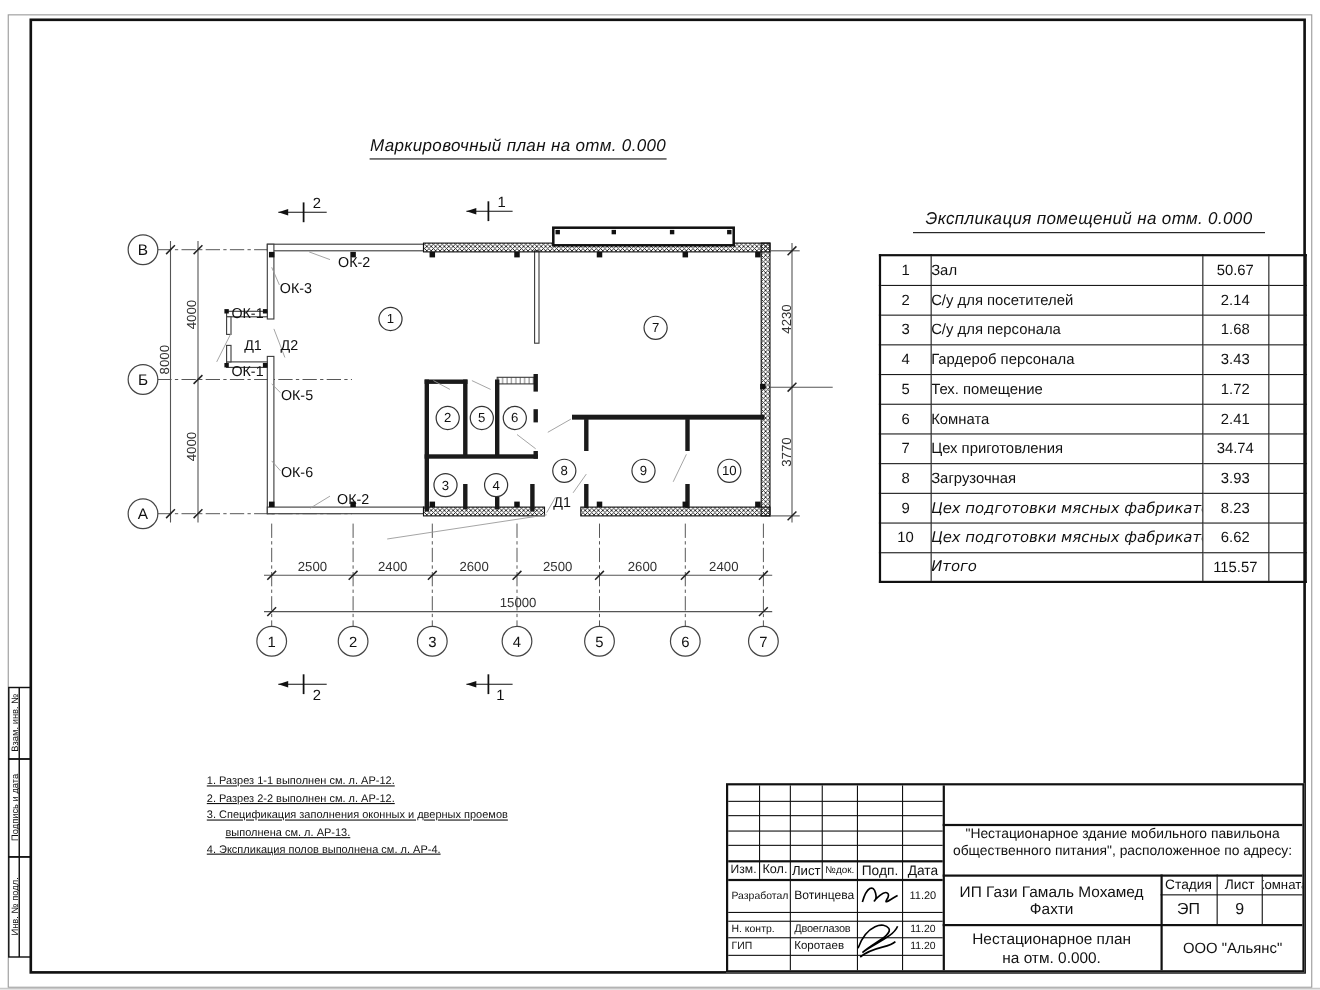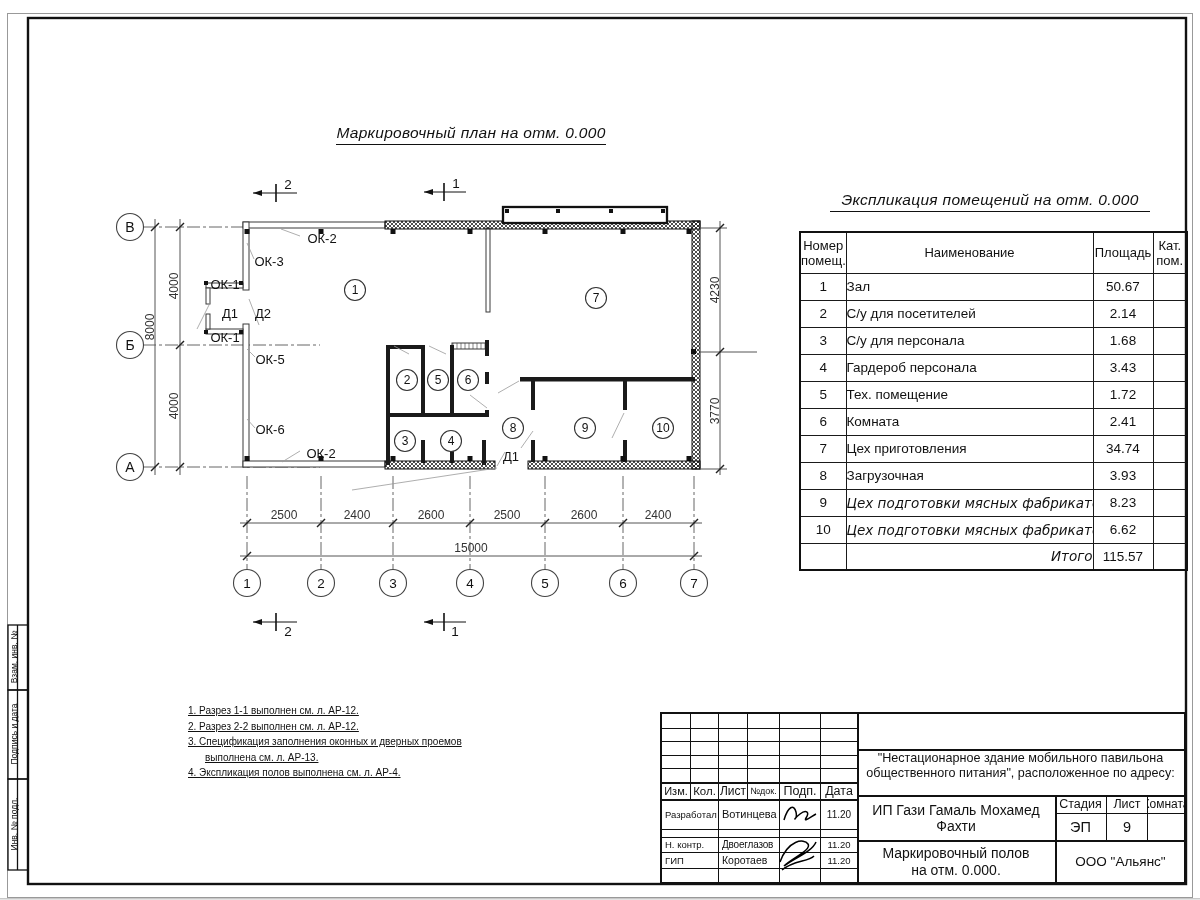--- a/index.html
+++ b/index.html
@@ -11,21 +11,21 @@
   
   table.sched{border-collapse:collapse;table-layout:fixed;width:387px;}
   table.sched td,table.sched th{border:1.4px solid #1a1a1a;font-weight:normal;
     font-size:13.5px;padding:0;overflow:hidden;white-space:nowrap;}
   table.sched{border:2.2px solid #111;}
   table.sched th{font-size:13px;text-align:center;}
   td.c{text-align:center;}
   td.nm{padding-left:7px;text-align:left;}
   tr.hrow{height:41px;} tr.drow{height:27px;}
   .gost{font-style:italic;font-family:"DejaVu Sans",sans-serif;font-size:12.5px;}
-  td.tot{text-align:right;padding-right:6px;}
+  td.tot{padding-right:6px;}
   
   .notes{font-size:10px;line-height:15.5px;width:318px;text-decoration:underline;}
   .note-line{padding-left:17px;text-indent:-17px;}
   
   .tb{left:660px;top:712px;width:526px;height:172px;border:2px solid #111;background:#fff;}
   .tb .ln{position:absolute;background:#111;}
   .tb .cell{position:absolute;display:flex;align-items:center;justify-content:center;
     text-align:center;box-sizing:border-box;overflow:hidden;}
   .tb .lft{justify-content:flex-start;text-align:left;}
   .code{font-size:19px;letter-spacing:.5px;}
@@ -301,28 +301,20 @@
 
 <div class="abs" style="left:799px;top:231px">
   <table class="sched">
     <colgroup>
         <col style="width:46px">
         <col style="width:247px">
         <col style="width:60px">
         <col style="width:34px">
       </colgroup>
     <tbody>
-        <tr class="hrow">
-      <th><span>Номер</span><br>
-        <span>помещ.</span></th>
-      <th>Наименование</th>
-      <th>Площадь</th>
-      <th><span>Кат.</span><br>
-        <span>пом.</span></th>
-    </tr>
     <tr class="drow">
       <td class="c">1</td>
       <td class="nm">Зал</td>
       <td class="c">50.67</td>
       <td></td>
         </tr>
     <tr class="drow">
       <td class="c">2</td>
       <td class="nm">С/у для посетителей</td>
       <td class="c">2.14</td>
@@ -447,17 +439,17 @@
     <div>"Нестационарное здание мобильного павильона</div>
     <div>общественного питания", расположенное по адресу:</div>
   </div>
   <div class="cell" style="left:195px;top:82px;width:198px;height:44px;font-size:14px">ИП Гази Гамаль Мохамед Фахти</div>
   <div class="cell" style="left:393px;top:81px;width:51px;height:18px;font-size:12.5px">Стадия</div>
   <div class="cell" style="left:445px;top:81px;width:40px;height:18px;font-size:12.5px">Лист</div>
   <div class="cell" style="left:486px;top:81px;width:36px;height:18px;font-size:12px">Комната</div>
   <div class="cell" style="left:393px;top:100px;width:51px;height:26px;font-size:14.5px">ЭП</div>
   <div class="cell" style="left:445px;top:100px;width:40px;height:26px;font-size:14.5px">9</div>
   <div class="cell" style="left:195px;top:127px;width:198px;height:41px;font-size:14px;line-height:17px;flex-direction:column">
-    <div>Маркировочный полов</div>
+    <div>Нестационарное план</div>
     <div>на отм. 0.000.</div>
   </div>
   <div class="cell" style="left:395px;top:127px;width:127px;height:41px;font-size:13.5px">ООО "Альянс"</div>
 </div>
 
 </body></html>

